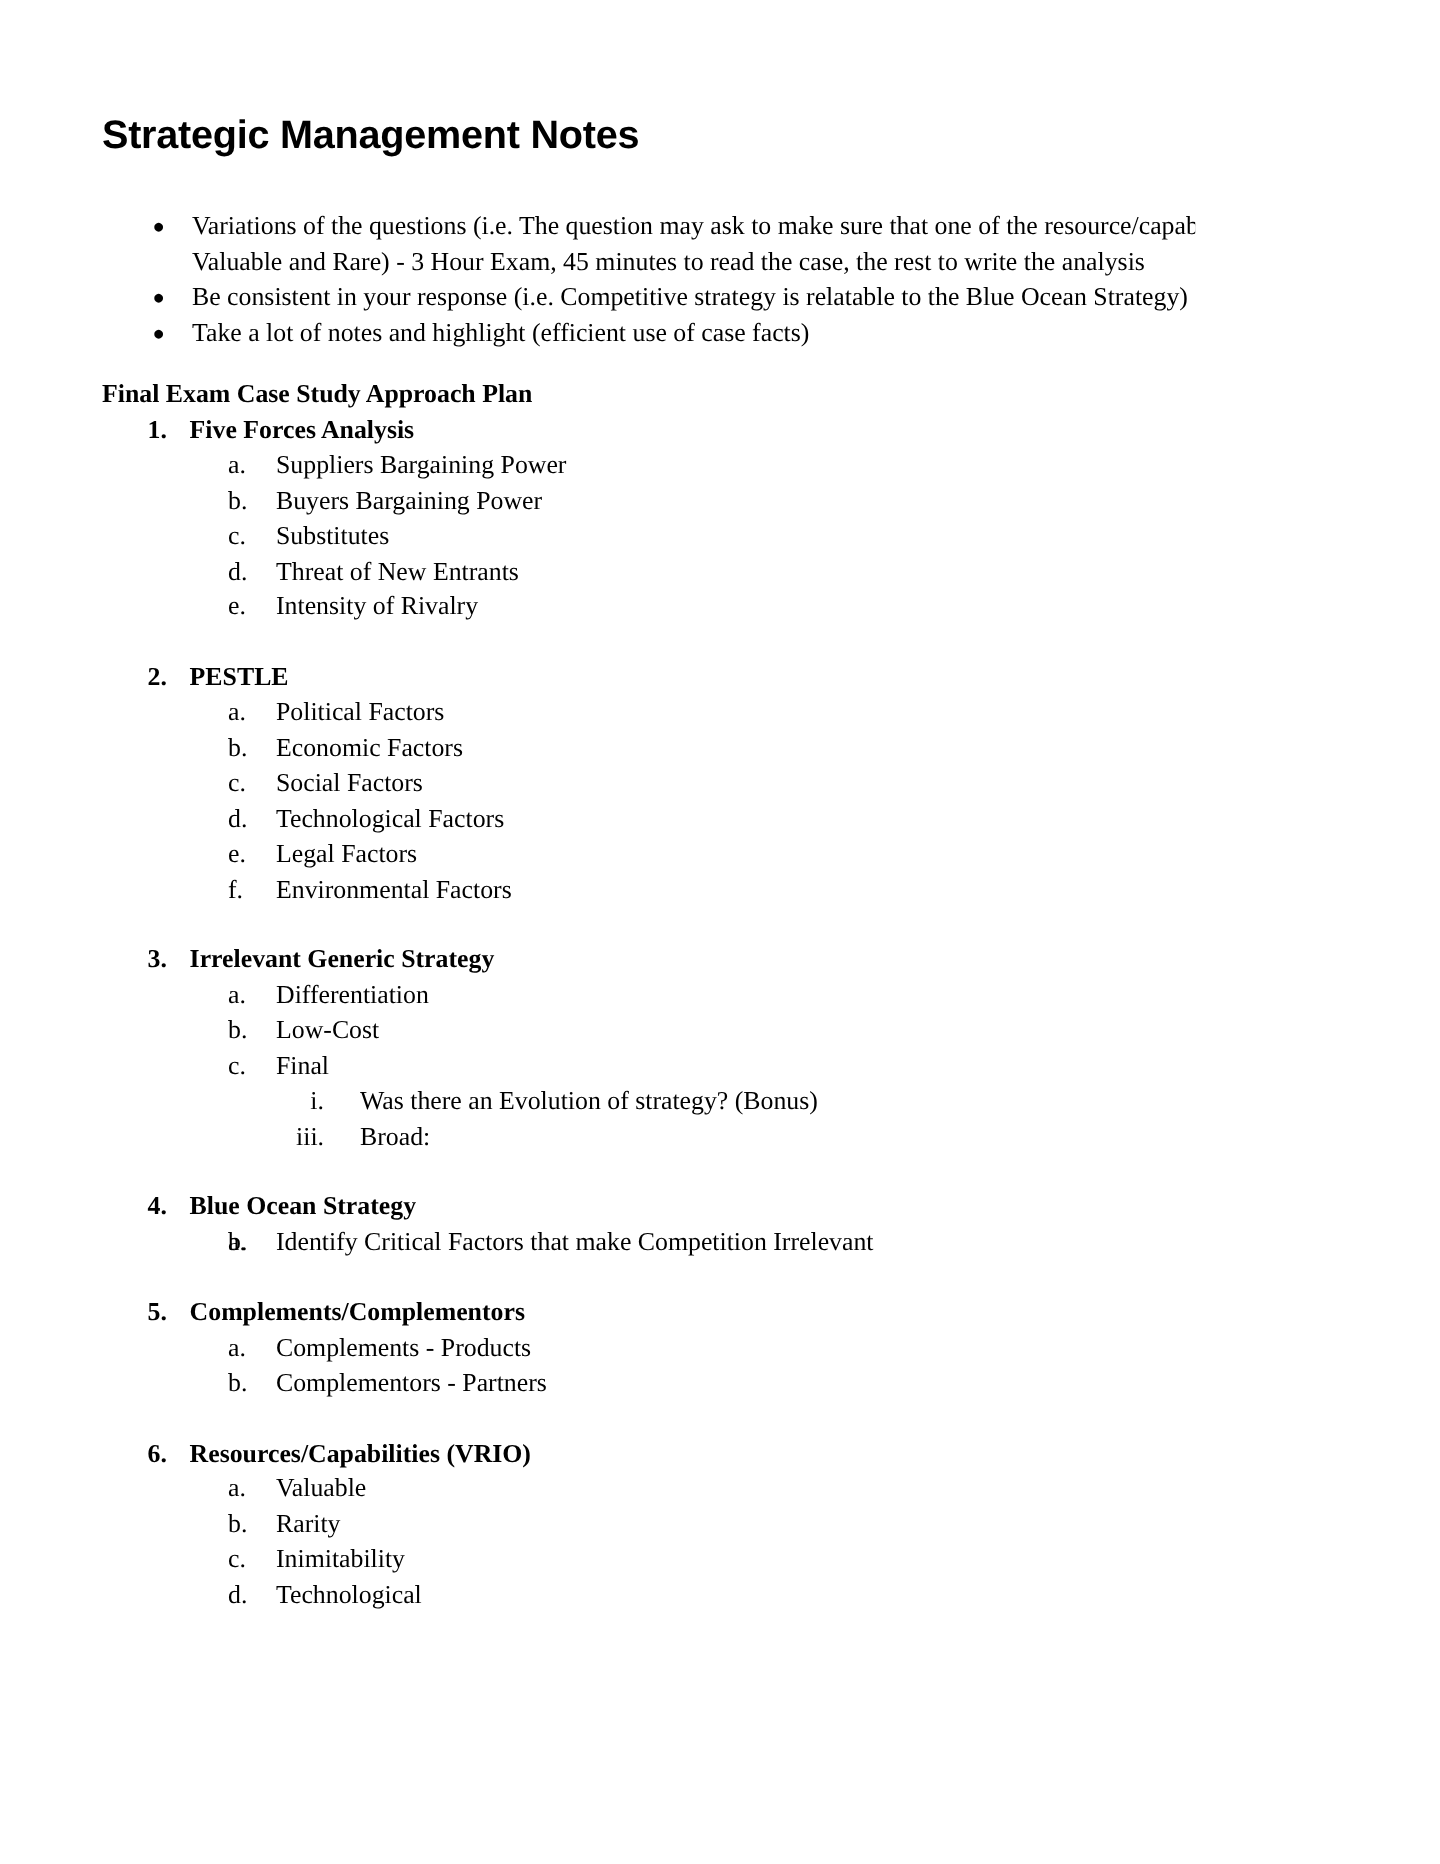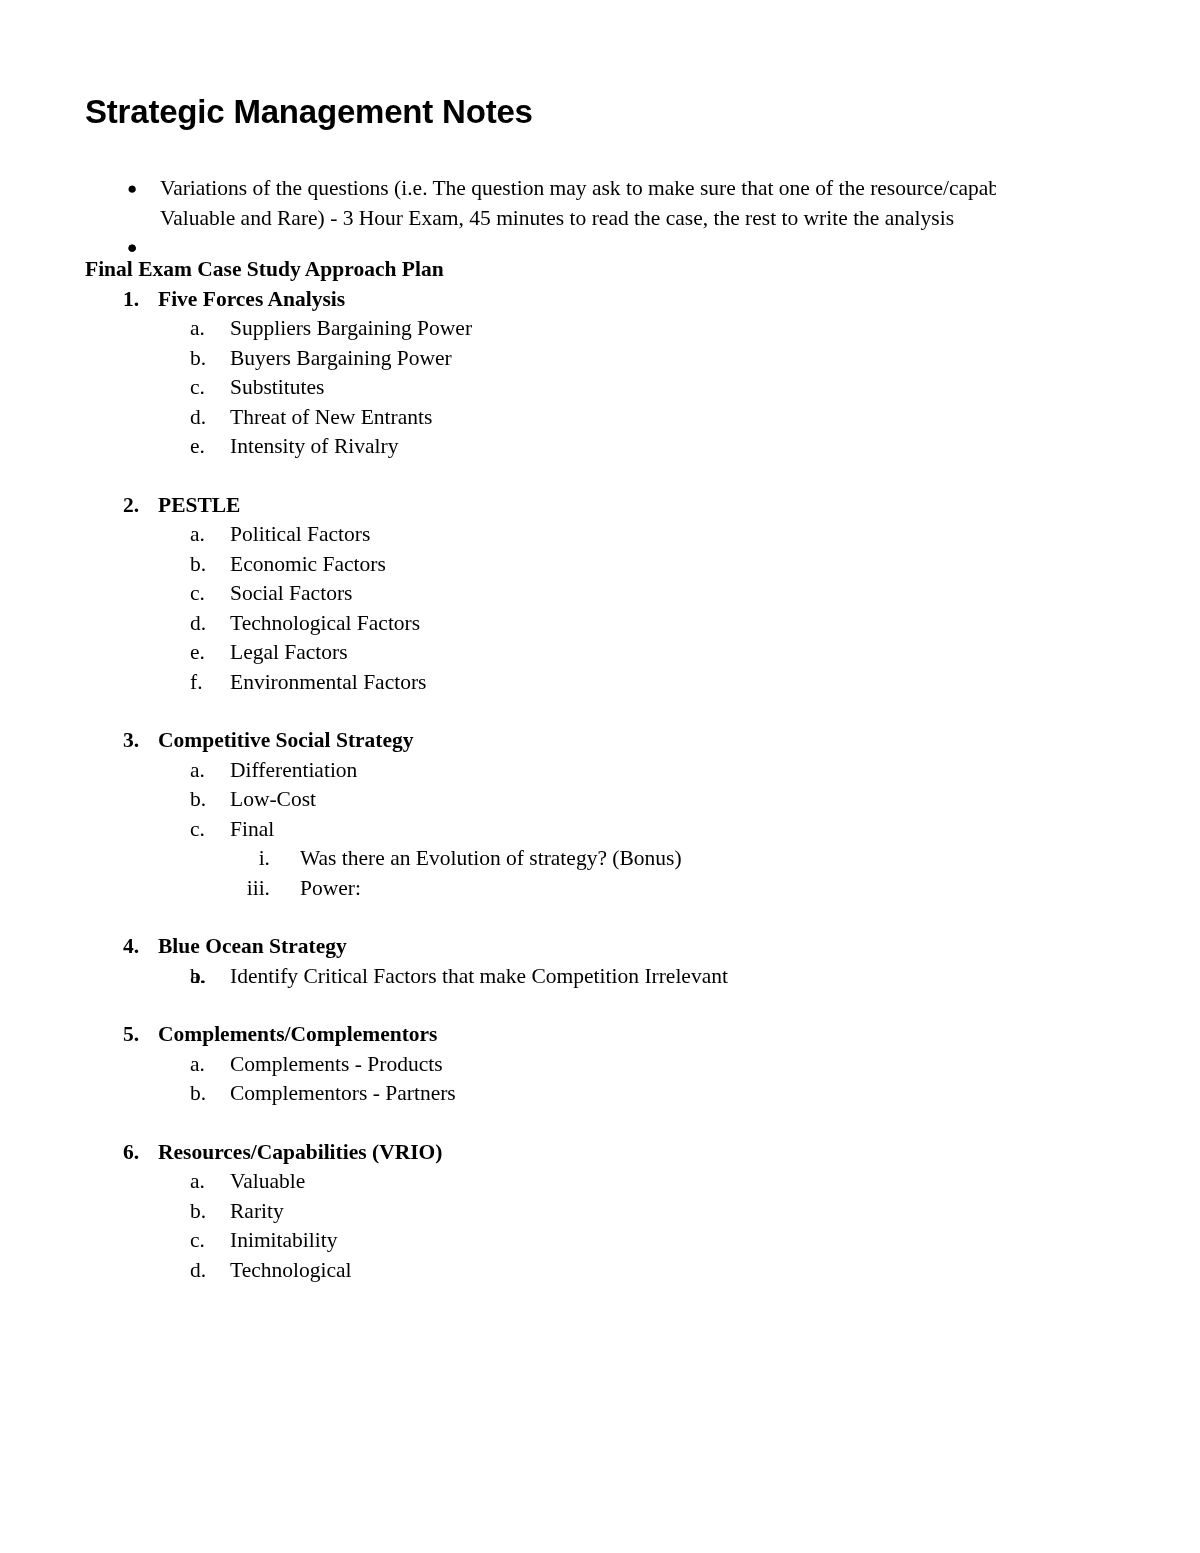--- a/index.html
+++ b/index.html
@@ -134,22 +134,22 @@
 </head>
 <body>
 
 <div class="page">
   <div class="content">
 
     <h1 class="doc-title">Strategic Management Notes</h1>
 
     <ul class="bullet-list">
         <li class="bullet-item"><span class="bullet-marker">●</span><span>Variations of the questions (i.e. The question may ask to make sure that one of the resource/capability is Valuable and Rare) - 3 Hour Exam, 45 minutes to read the case, the rest to write the analysis</span></li>
-        <li class="bullet-item"><span class="bullet-marker">●</span></li>
-        <li class="bullet-item"><span class="bullet-marker">●</span></li>
+        <li class="bullet-item"><span class="bullet-marker">●</span><span>Be consistent in your response (i.e. Competitive strategy is relatable to the Blue Ocean Strategy)</span></li>
+        <li class="bullet-item"><span class="bullet-marker">●</span><span>Take a lot of notes and highlight (efficient use of case facts)</span></li>
       </ul>
 
     <div class="section-heading">Final Exam Case Study Approach Plan</div>
 
     <ol class="outline">
         <li class="outline-section">
           <div class="level1"><span class="num">1.</span><span>Five Forces Analysis</span></div>
           <ul class="level2-list">
             <li class="level2"><span class="num">a.</span><span>Suppliers Bargaining Power</span></li>
             <li class="level2"><span class="num">b.</span><span>Buyers Bargaining Power</span></li>
@@ -163,28 +163,28 @@
           <ul class="level2-list">
             <li class="level2"><span class="num">a.</span><span>Political Factors</span></li>
             <li class="level2"><span class="num">b.</span><span>Economic Factors</span></li>
             <li class="level2"><span class="num">c.</span><span>Social Factors</span></li>
             <li class="level2"><span class="num">d.</span><span>Technological Factors</span></li>
             <li class="level2"><span class="num">e.</span><span>Legal Factors</span></li>
             <li class="level2"><span class="num">f.</span><span>Environmental Factors</span></li>
           </ul>
         </li>
         <li class="outline-section">
-          <div class="level1"><span class="num">3.</span><span>Competitive Social Strategy</span></div>
+          <div class="level1"><span class="num">3.</span><span>Irrelevant Generic Strategy</span></div>
           <ul class="level2-list">
             <li class="level2"><span class="num">a.</span><span>Differentiation</span></li>
             <li class="level2"><span class="num">b.</span><span>Low-Cost</span></li>
             <li class="level2"><span class="num">c.</span><span>Final</span></li>
             <ul class="level3-list">
               <li class="level3"><span class="num">i.</span><span>Was there an Evolution of strategy? (Bonus)</span></li>
-              <li class="level3"><span class="num">iii.</span><span>Power:</span></li>
+              <li class="level3"><span class="num">iii.</span><span>Broad:</span></li>
             </ul>
           </ul>
         </li>
         <li class="outline-section">
           <div class="level1"><span class="num">4.</span><span>Blue Ocean Strategy</span></div>
           <ul class="level2-list">
             <li class="level2"><span class="num">a.</span></li>
             <li class="level2"><span class="num">b.</span><span>Identify Critical Factors that make Competition Irrelevant</span></li>
           </ul>
         </li>

